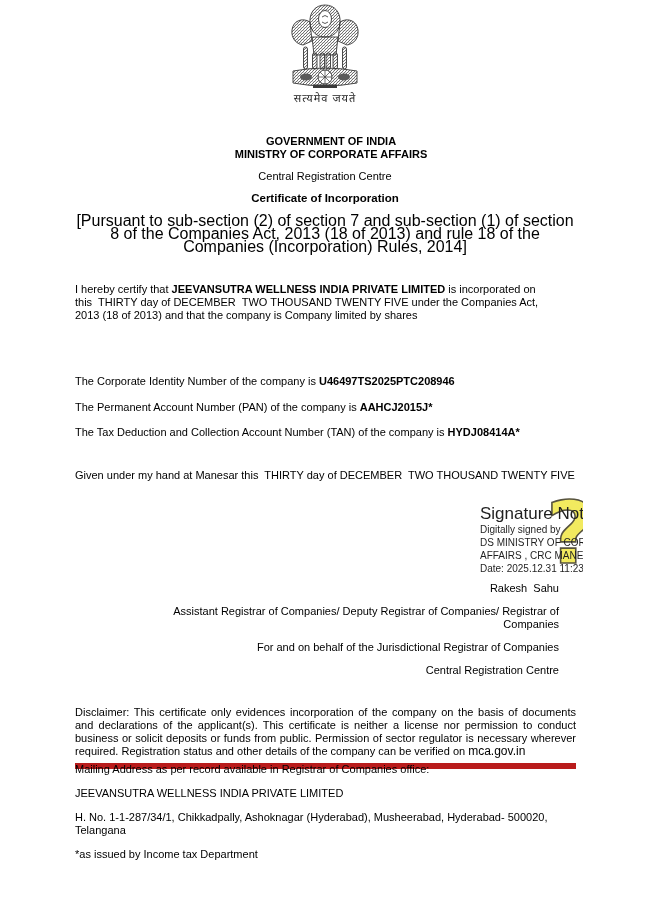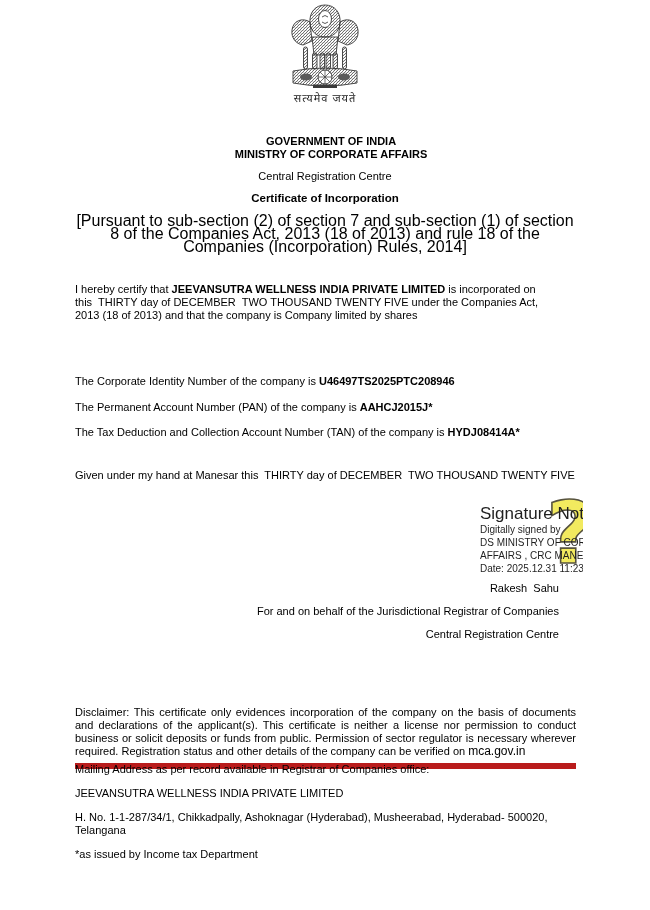--- a/index.html
+++ b/index.html
@@ -114,20 +114,21 @@
   <div class="abs stamp">
     <div class="stamp-title">Signature Not Verified</div>
     <div class="stamp-sub">Digitally signed by</div>
     <div class="stamp-sub">DS MINISTRY OF CORPORATE</div>
     <div class="stamp-sub">AFFAIRS , CRC MANESAR 2</div>
     <div class="stamp-sub">Date: 2025.12.31 11:23:37 IST</div>
   </div>
 
   <div class="abs signatory">
     <div class="prewrap">Rakesh  Sahu</div>
+    <div>Assistant Registrar of Companies/ Deputy Registrar of Companies/ Registrar of Companies</div>
     <div>For and on behalf of the Jurisdictional Registrar of Companies</div>
     <div>Central Registration Centre</div>
   </div>
 
   <p class="abs disclaimer"><span>Disclaimer: This certificate only evidences incorporation of the company on the basis of documents and declarations of the applicant(s). This certificate is neither a license nor permission to conduct business or solicit deposits or funds from public. Permission of sector regulator is necessary wherever required. Registration status and other details of the company can be verified on </span><a href="#" class="mca-link">mca.gov.in</a></p>
 
   <div class="abs mailing">
     <div>Mailing Address as per record available in Registrar of Companies office:</div>
     <div>JEEVANSUTRA WELLNESS INDIA PRIVATE LIMITED</div>
     <div>H. No. 1-1-287/34/1, Chikkadpally, Ashoknagar (Hyderabad), Musheerabad, Hyderabad- 500020, Telangana</div>

